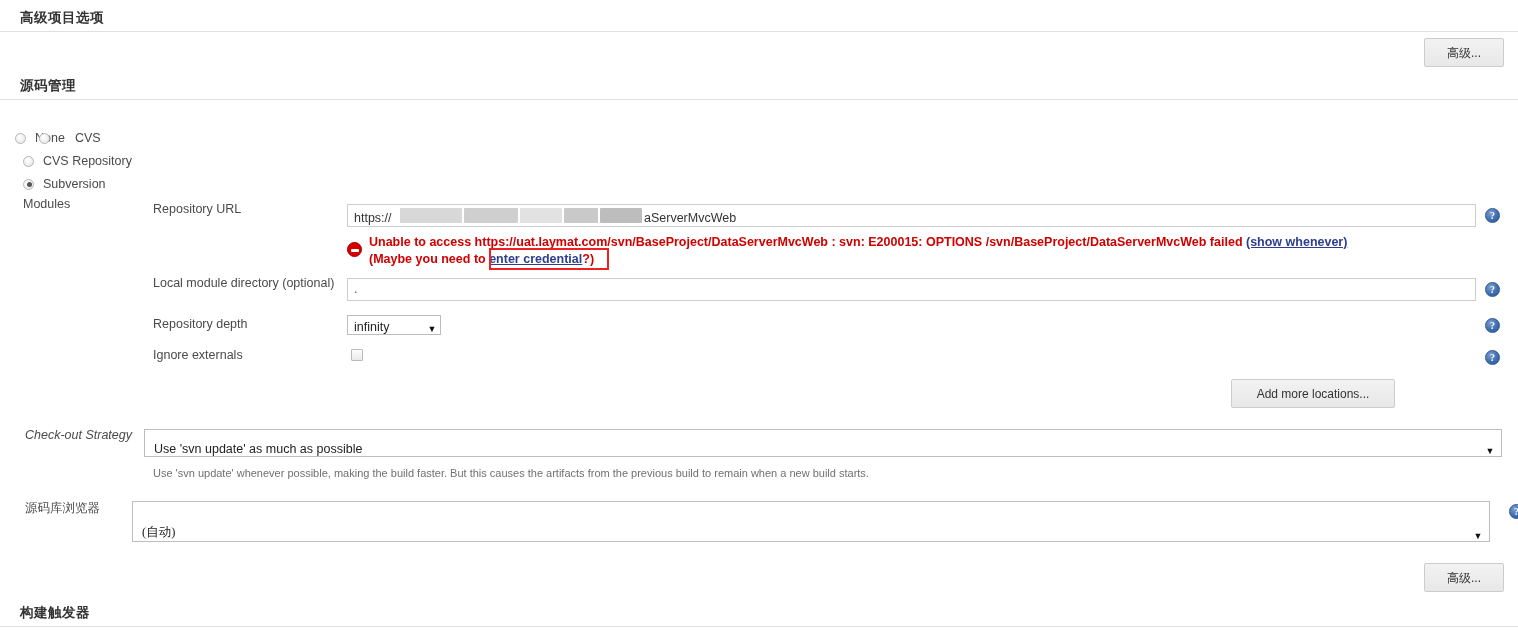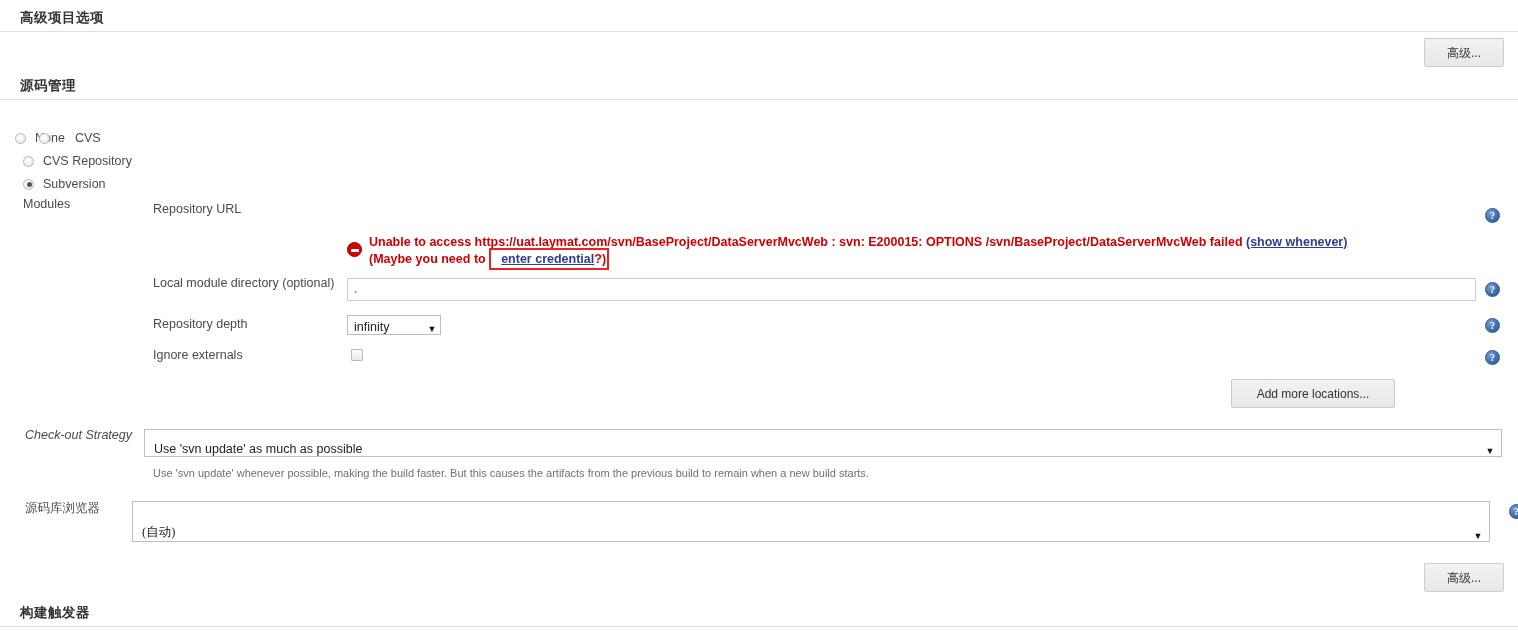--- a/index.html
+++ b/index.html
@@ -172,21 +172,20 @@
     white-space: nowrap;
     line-height: 17px;
   }
   .err-text a {
     color: #2c3e8f;
     text-decoration: underline;
   }
   .cred-link {
     color: #c00000;
     text-decoration: underline;
-    padding-left: 12px;
   }
   .annot-box {
     position: absolute;
     border: 2px solid #ef2020;
     background: transparent;
     pointer-events: none;
   }
 
   
   .help {
@@ -243,20 +242,29 @@
 
   <div class="radio-row" style="left:23px; top:176px;">
     <span class="radio checked"></span>
     <span class="radio-label">Subversion</span>
   </div>
 
   <div class="plain-label" style="left:23px; top:197px;">Modules</div>
 
   <div class="field-label" style="left:153px; top:202px;">Repository URL</div>
 
+  <div class="text-input" style="left:347px; top:204px; width:1129px; height:23px; line-height:21px;">
+    <span style="position:absolute; left:6px; top:3px; font-size:12.5px; color:#333;">https://</span>
+    <span class="redact" style="left:52px;  width:62px; background:#d8d8d8;"></span>
+    <span class="redact" style="left:116px; width:54px; background:#cfcfcf;"></span>
+    <span class="redact" style="left:172px; width:42px; background:#e2e2e2;"></span>
+    <span class="redact" style="left:216px; width:34px; background:#c9c9c9;"></span>
+    <span class="redact" style="left:252px; width:42px; background:#bdbdbd;"></span>
+    <span style="position:absolute; left:296px; top:3px; font-size:12.5px; color:#333;">aServerMvcWeb</span>
+  </div>
 
   <div class="help" style="left:1485px; top:208px;">?</div>
 
   <div class="err-icon" style="left:347px; top:242px;"></div>
 
   <div class="err-text" style="left:369px; top:234px;">
     <span>Unable to access </span><span>https://uat.laymat.com/svn/BaseProject/DataServerMvcWeb</span><span> : svn: E200015: OPTIONS /svn/BaseProject/DataServerMvcWeb failed </span><a href="#">(show whenever)</a>
   </div>
 
   <div class="err-text" style="left:369px; top:251px;">

